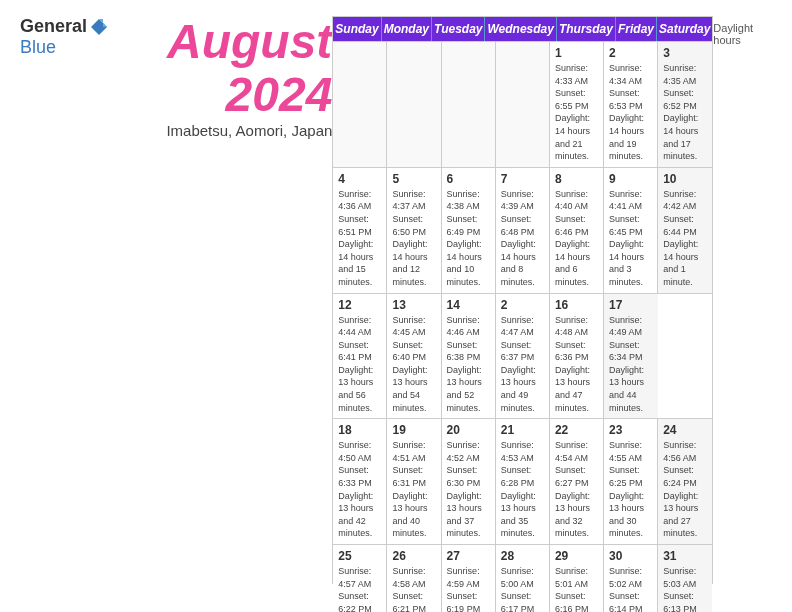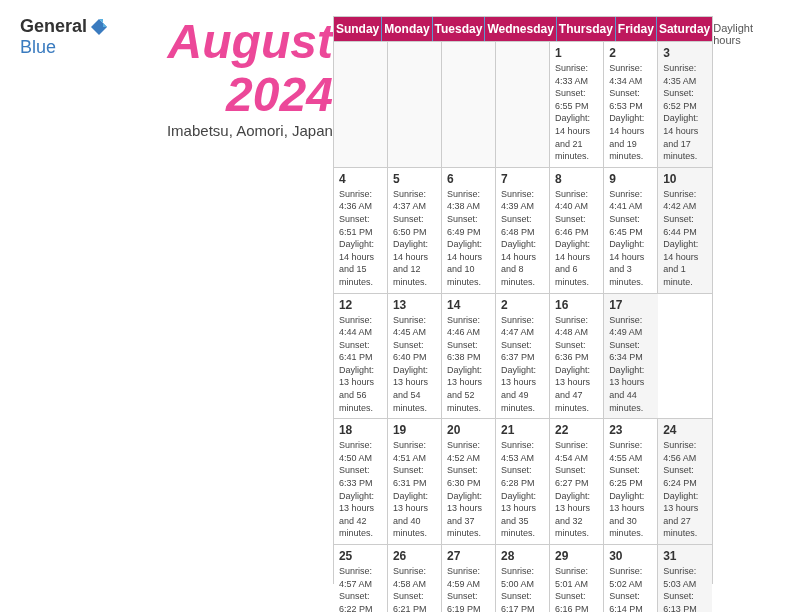--- a/index.html
+++ b/index.html
@@ -63,21 +63,22 @@
     }
     .calendar {
       flex: 1;
       display: flex;
       flex-direction: column;
       border: 1px solid #ccc;
     }
     .cal-header {
       display: grid;
       grid-template-columns: repeat(7, 1fr);
-      background: #be185d;
+      background: #6d28d9;
+      font-style: italic;
     }
     .cal-header-cell {
       color: #fff;
       font-size: 12px;
       font-weight: bold;
       text-align: center;
       padding: 5px 2px;
       border-right: 1px solid #5a99d0;
     }
     .cal-header-cell:last-child { border-right: none; }

